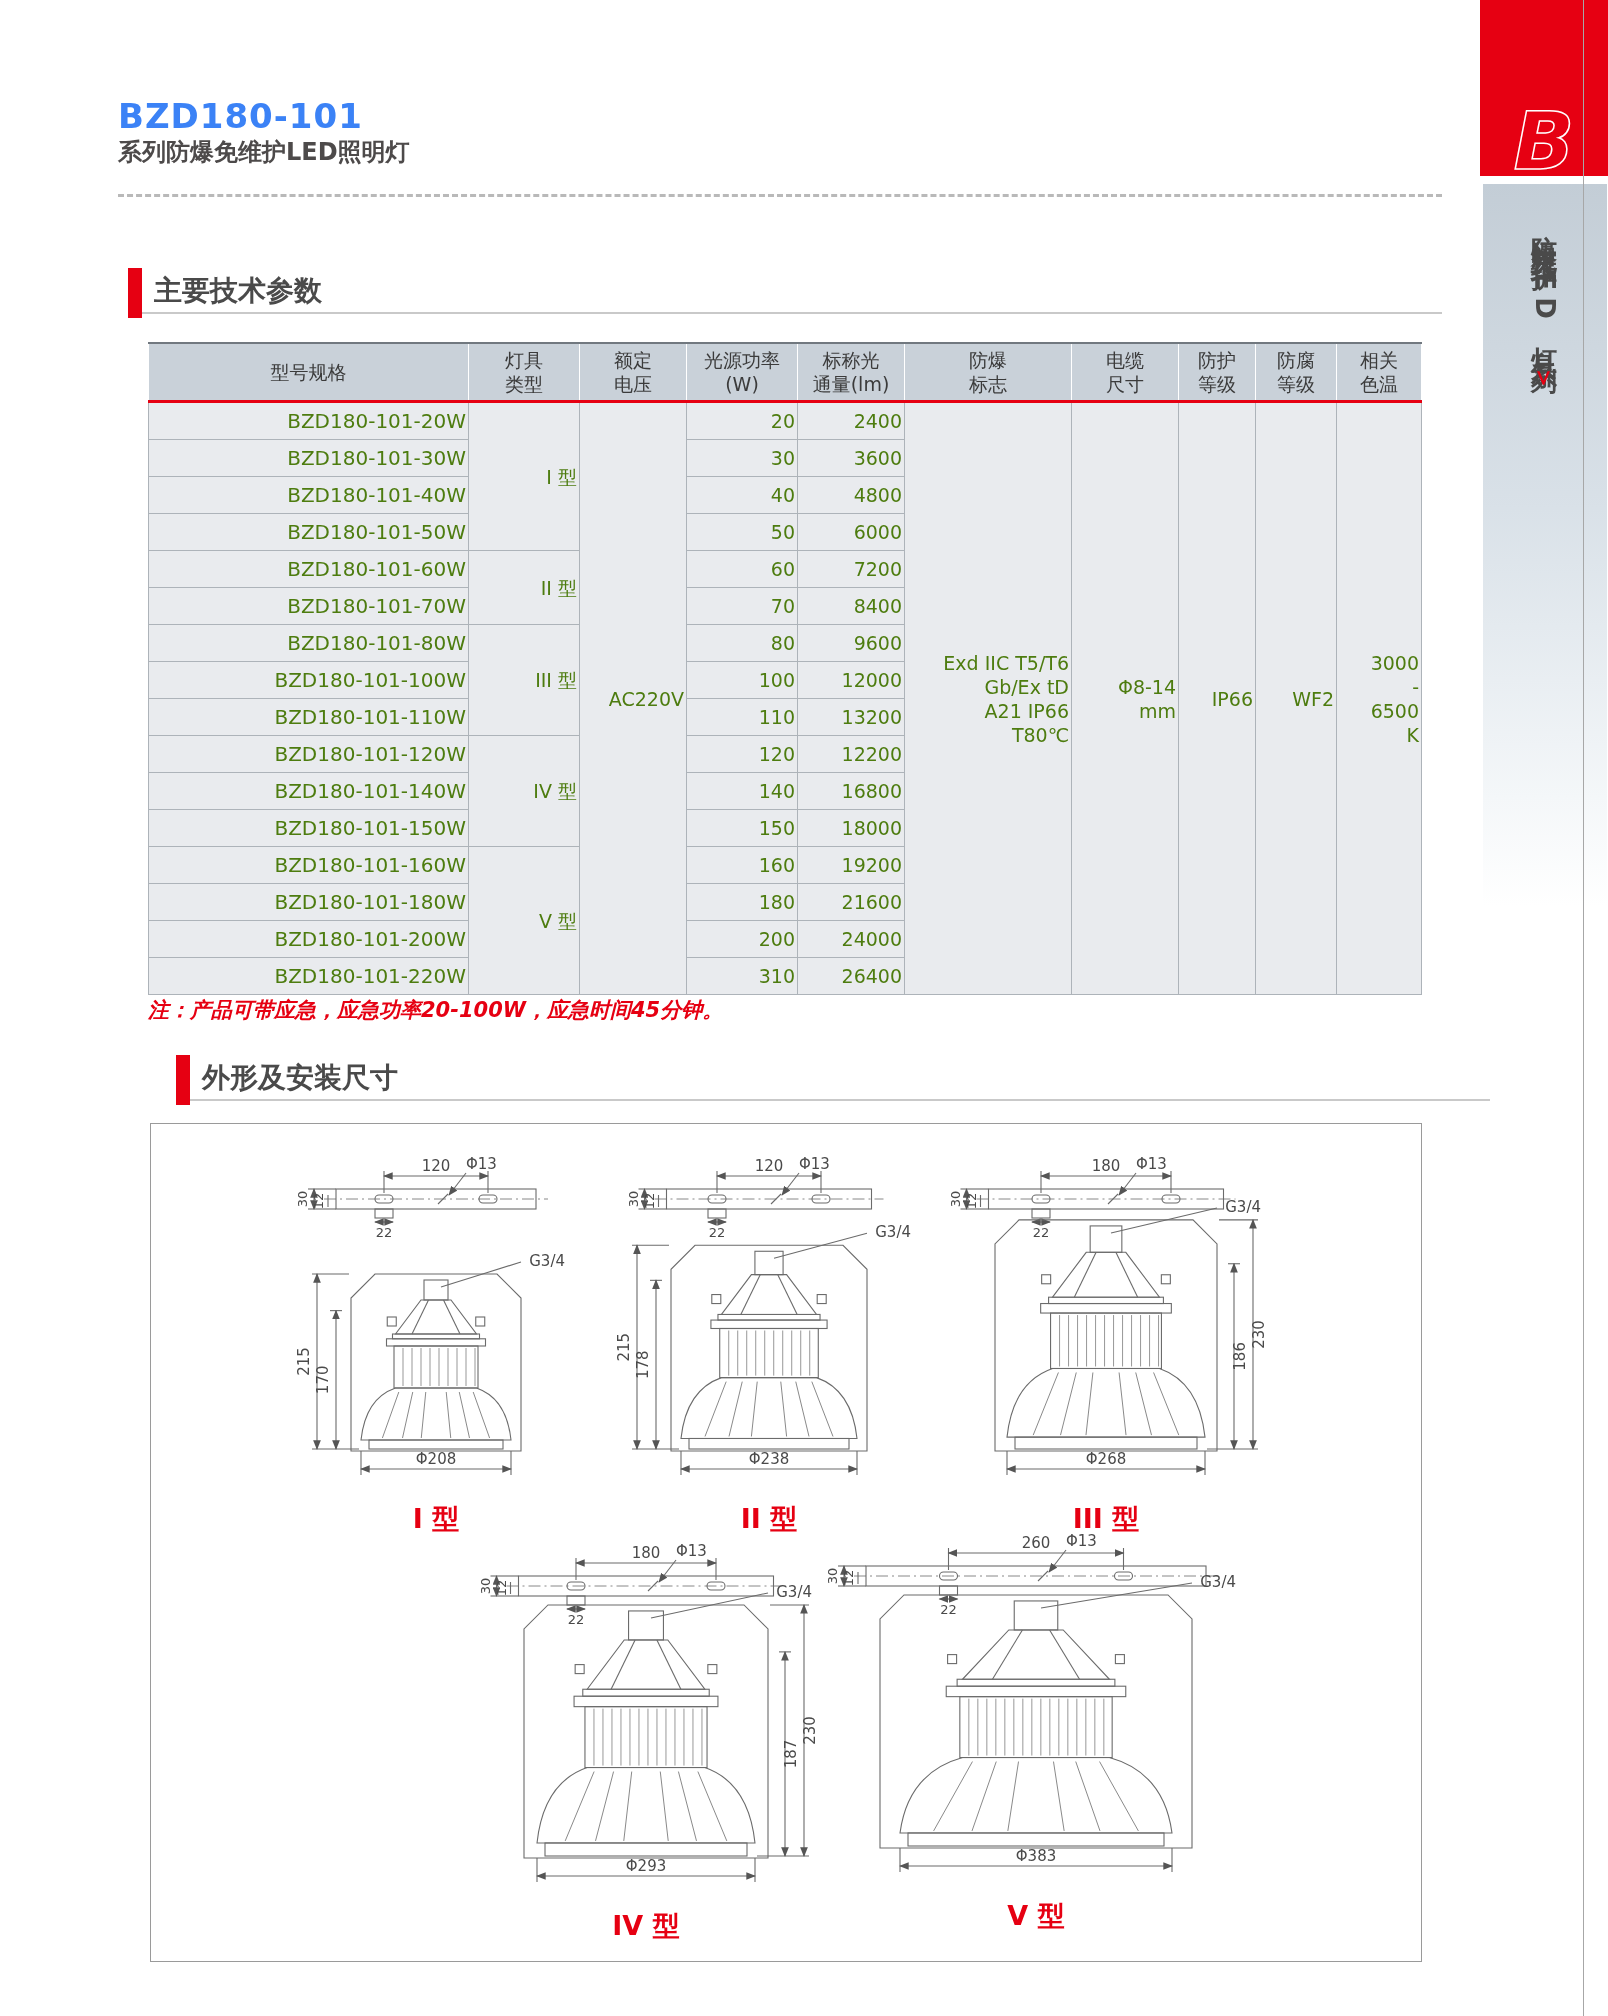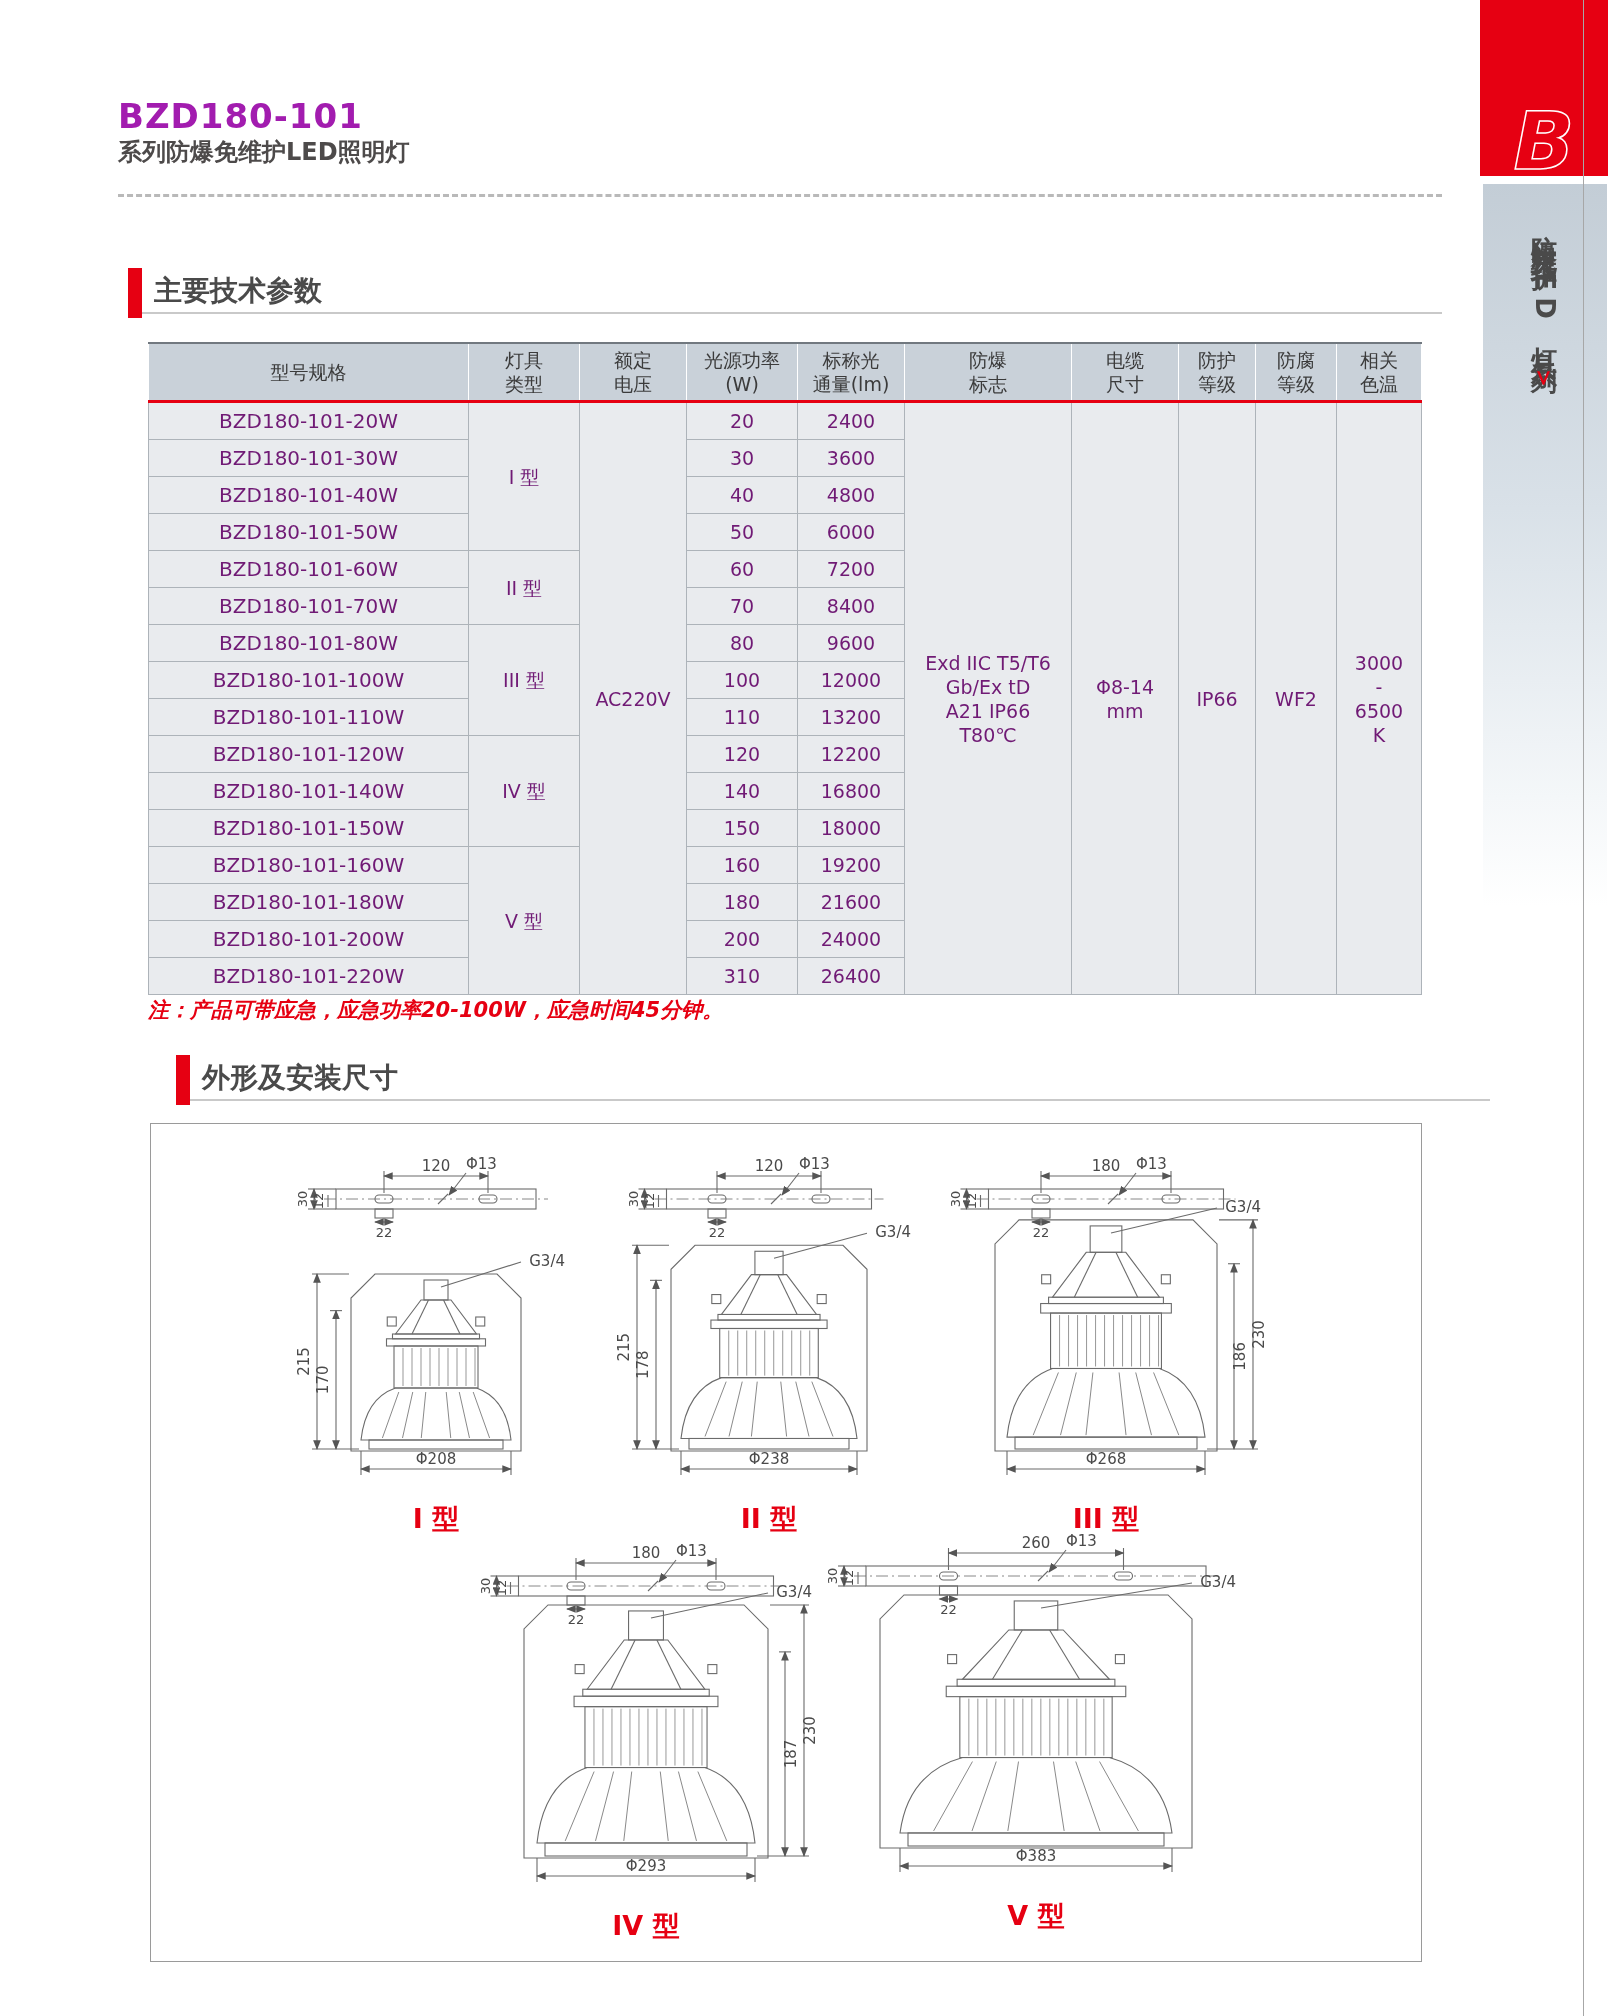--- a/index.html
+++ b/index.html
@@ -1,34 +1,34 @@
 <!DOCTYPE html>
 <html><head>
 <meta charset="utf-8">
 <style>
   html,body{margin:0;padding:0;background:#ffffff;}
   body{font-family:"DejaVu Sans","Liberation Sans",sans-serif;color:#3f3f3f;}
   .page{position:relative;width:1608px;height:2016px;background:#fff;overflow:hidden;}
 
   
-  .title{position:absolute;left:118px;top:96px;font-size:34px;font-weight:bold;color:#a21caf;letter-spacing:1px;}
+  .title{position:absolute;left:118px;top:96px;font-size:34px;font-weight:bold;color:#3b82f6;letter-spacing:1px;}
   .subtitle{position:absolute;left:118px;top:136px;font-size:24px;font-weight:bold;color:#4d4a4a;}
   .dashline{position:absolute;left:118px;top:194px;width:1324px;border-top:3px dashed #b9b9b9;}
 
   
   .sec{position:absolute;left:128px;width:1314px;height:46px;border-bottom:2px solid #c9c9c9;}
   .sec .bar{position:absolute;left:0;top:2px;width:14px;height:50px;background:#e60012;}
   .sec .sectext{position:absolute;left:26px;top:6px;font-size:28px;font-weight:bold;color:#4a4a4a;}
   #sec1{top:266px;}
   #sec2{top:1053px;margin-left:48px;}
 
   
   #spec-table{position:absolute;left:148px;top:342px;border-collapse:collapse;table-layout:fixed;}
   #spec-table th{background:#c9d1d9;border:1px solid #ffffff;border-top:2px solid #71787f;border-bottom:3px solid #e60012;height:52px;font-size:19px;font-weight:normal;color:#3b3b3b;padding:2px 3px;line-height:24px;}
-  #spec-table td{background:#e9ebee;border:1px solid #adb3b9;height:36px;text-align:center;vertical-align:middle;font-size:19px;color:#701a75;padding:0 2px;line-height:24px;}
+  #spec-table td{background:#e9ebee;border:1px solid #adb3b9;height:36px;text-align:right;vertical-align:middle;font-size:19px;color:#4d7c0f;padding:0 2px;line-height:24px;}
   #spec-table td.model{font-size:20px;}
   .note{position:absolute;left:148px;top:996px;font-size:21px;font-weight:bold;color:#e60012;font-style:italic;}
 
   
   .drawbox{position:absolute;left:150px;top:1123px;width:1270px;height:837px;border:1px solid #9a9a9a;}
   .fig{position:absolute;}
   .fig svg{display:block;}
   .figlabel{text-align:center;font-size:27px;font-weight:bold;color:#e60012;margin-top:2px;}
   svg text{fill:#4a4a4a;font-size:15px;font-family:"DejaVu Sans","Liberation Sans",sans-serif;}
   svg text.s{font-size:13px;}

